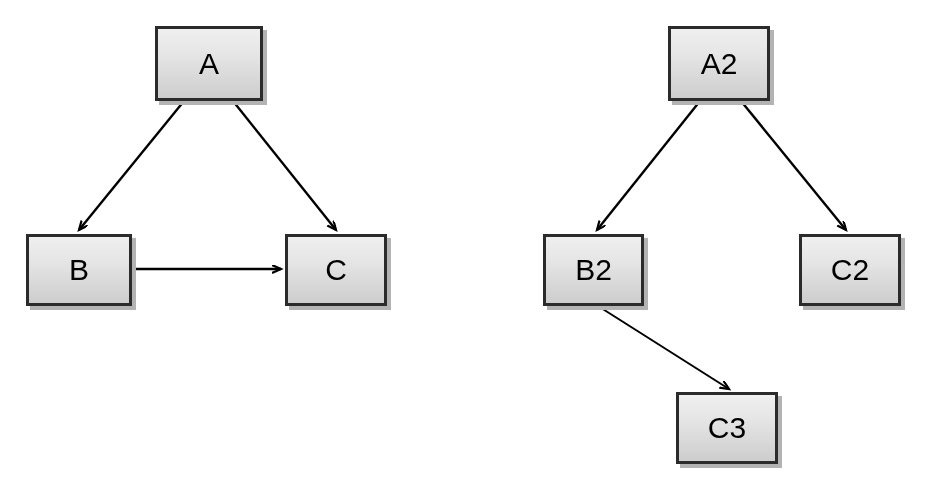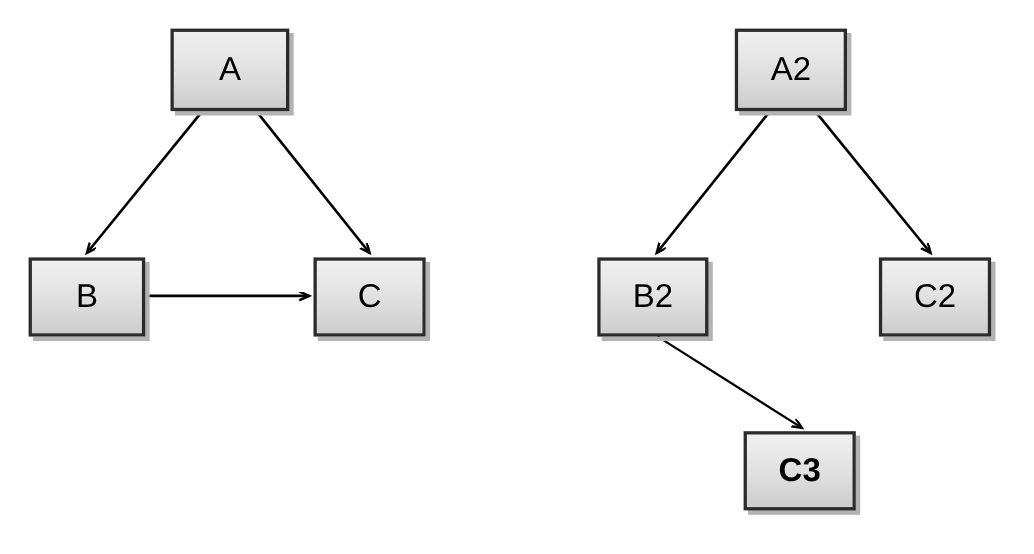--- a/index.html
+++ b/index.html
@@ -84,17 +84,17 @@
   </div>
 
   <div class="node" style="left:543px; top:234px; width:101px; height:72px;">
     <span class="node-label">B2</span>
   </div>
 
   <div class="node" style="left:799px; top:234px; width:102px; height:72px;align-items:center;">
     <span class="node-label">C2</span>
   </div>
 
-  <div class="node" style="left:676px; top:392px; width:102px; height:72px;font-weight:bold;">
+  <div class="node" style="left:676px; top:392px; width:102px; height:72px;">
     <span class="node-label">C3</span>
   </div>
 
 </div>
 
 </body></html>

